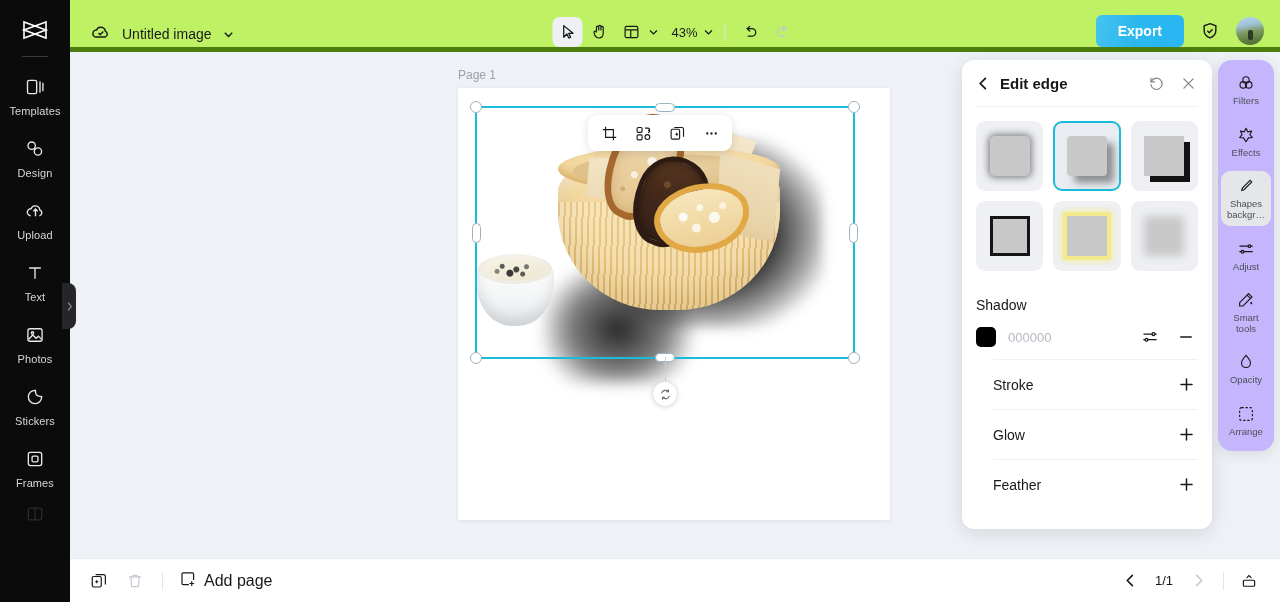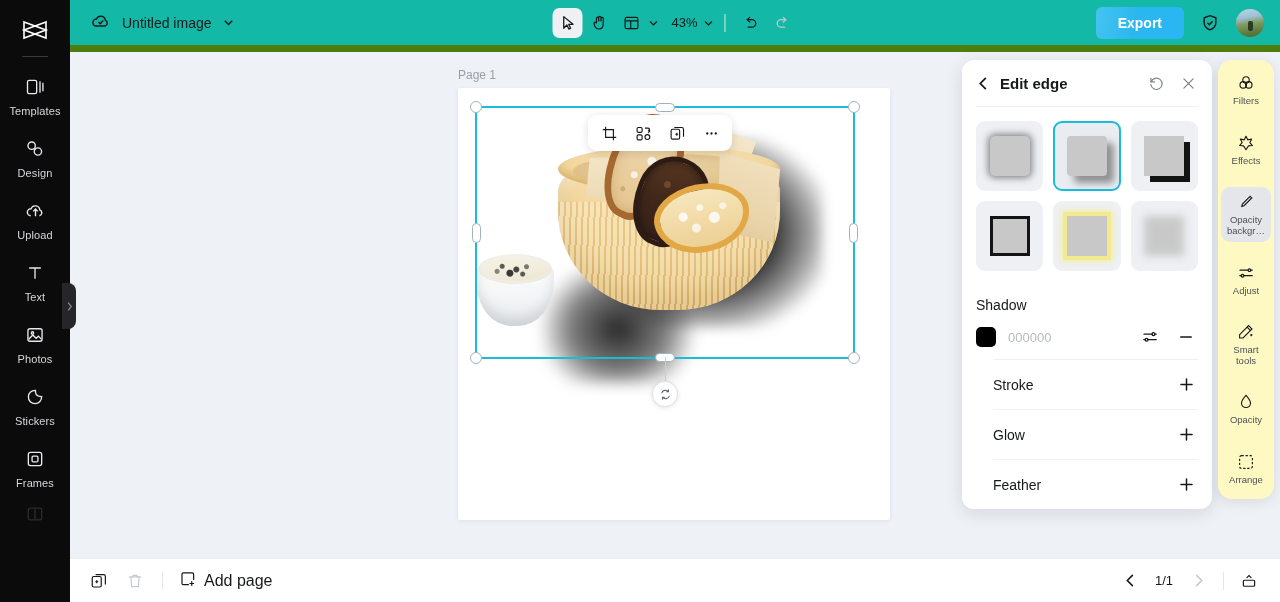--- a/index.html
+++ b/index.html
@@ -40,23 +40,23 @@
     width: 14px; height: 46px;
     background: #26262a;
     border-radius: 0 8px 8px 0;
     display: flex; align-items: center; justify-content: center;
     cursor: pointer; z-index: 31;
   }
 
   
   .topbar {
     position: absolute; left: 70px; top: 0; width: 1210px; height: 52px;
-    background: #14b8a6;
-    display: flex; align-items: center;
-    border-bottom: 7px solid #4d7c0f;
+    background: #bef264;
+    display: flex; align-items: flex-end;
+    border-bottom: 5px solid #4d7c0f;
     z-index: 20;
   }
   .doc-group { display: flex; align-items: center; gap: 10px; margin-left: 20px; }
   .doc-title { font-size: 14px; color: #1a1a1c; }
   .chev-sm { color: #1a1a1c; display: flex; }
   .center-tools {
     position: absolute; left: 50%; transform: translateX(-50%);
     display: flex; align-items: center; gap: 2px;
   }
   .tool-btn {
@@ -273,21 +273,21 @@
       radial-gradient(circle at 62% 70%, rgba(30,30,30,.7) 0 2px, transparent 3px),
       radial-gradient(circle at 22% 58%, rgba(45,45,45,.55) 0 2px, transparent 3px),
       linear-gradient(170deg,#f7f3e4 0%, #ece7d4 100%);
   }
 
   
   .panel {
     position: absolute; right: 68px; top: 60px; width: 250px;
     background: #fff; border-radius: 12px;
     box-shadow: 0 4px 18px rgba(20,30,50,.12);
-    z-index: 25; padding-bottom: 0;
+    z-index: 25; padding-bottom: 20px;
   }
   .panel-head {
     height: 46px; display: flex; align-items: center;
     padding: 0 12px 0 14px; gap: 8px;
   }
   .panel-title { font-size: 15px; font-weight: 700; color: #17181a; flex: 1; }
   .panel-ico { width: 24px; height: 24px; display: flex; align-items: center; justify-content: center; cursor: pointer; color: #7c828a; }
   .panel-back { width: 16px; display: flex; align-items: center; cursor: pointer; color: #17181a; }
   .panel-sep { height: 1px; background: #eef0f2; margin: 0 14px; }
   .presets {
@@ -319,24 +319,24 @@
   .shadow-head { font-size: 14px; color: #17181a; padding: 12px 0 2px; }
   .shadow-row { height: 44px; display: flex; align-items: center; gap: 12px; }
   .swatch {
     width: 20px; height: 20px; border-radius: 5px; background: #000; cursor: pointer;
   }
   .hexval { font-size: 13px; color: #b6bbc1; }
 
   
   .rail {
     position: absolute; right: 6px; top: 60px; width: 56px;
-    background: #fef9c3; border-radius: 14px;
+    background: #c4b5fd; border-radius: 14px;
     box-shadow: 0 3px 14px rgba(20,30,50,.10);
     padding: 8px 0; z-index: 26;
-    display: flex; flex-direction: column; align-items: center; gap: 16px;
+    display: flex; flex-direction: column; align-items: center; gap: 8px;
   }
   .rail-item {
     width: 50px; border-radius: 9px; padding: 5px 2px;
     display: flex; flex-direction: column; align-items: center; gap: 3px;
     cursor: pointer;
   }
   .rail-item.selected { background: #e4e6ea; }
   .rail-item .rlbl {
     font-size: 9.5px; color: #4a5057; line-height: 1.12; text-align: center;
   }
@@ -734,21 +734,21 @@
       </span>
       <span class="rlbl">Effects</span>
     </div>
     <div class="rail-item selected">
       <span class="rail-ico">
         <svg width="18" height="18" viewBox="0 0 24 24" fill="none" stroke="#17181a" stroke-width="1.5">
           <path d="M17.5 4.4l2.2 2.2L9.4 16.9l-3.1.9.9-3.1z"></path>
           <path d="M4 5.5h.01M7 3.5h.01M11 3.2h.01M20 11h.01M20.5 15h.01"></path>
         </svg>
       </span>
-      <span class="rlbl">Opacity backgr…</span>
+      <span class="rlbl">Shapes backgr…</span>
     </div>
     <div class="rail-item">
       <span class="rail-ico">
         <svg width="18" height="18" viewBox="0 0 24 24" fill="none" stroke="#17181a" stroke-width="1.6" stroke-linecap="round">
           <path d="M4 8.2h11M18.5 8.2h1.8"></path>
             <circle cx="16.6" cy="8.2" r="1.8"></circle>
           <path d="M20.3 15.6H9.3M5.6 15.6H3.8"></path>
             <circle cx="7.4" cy="15.6" r="1.8"></circle>
         </svg>
       </span>

